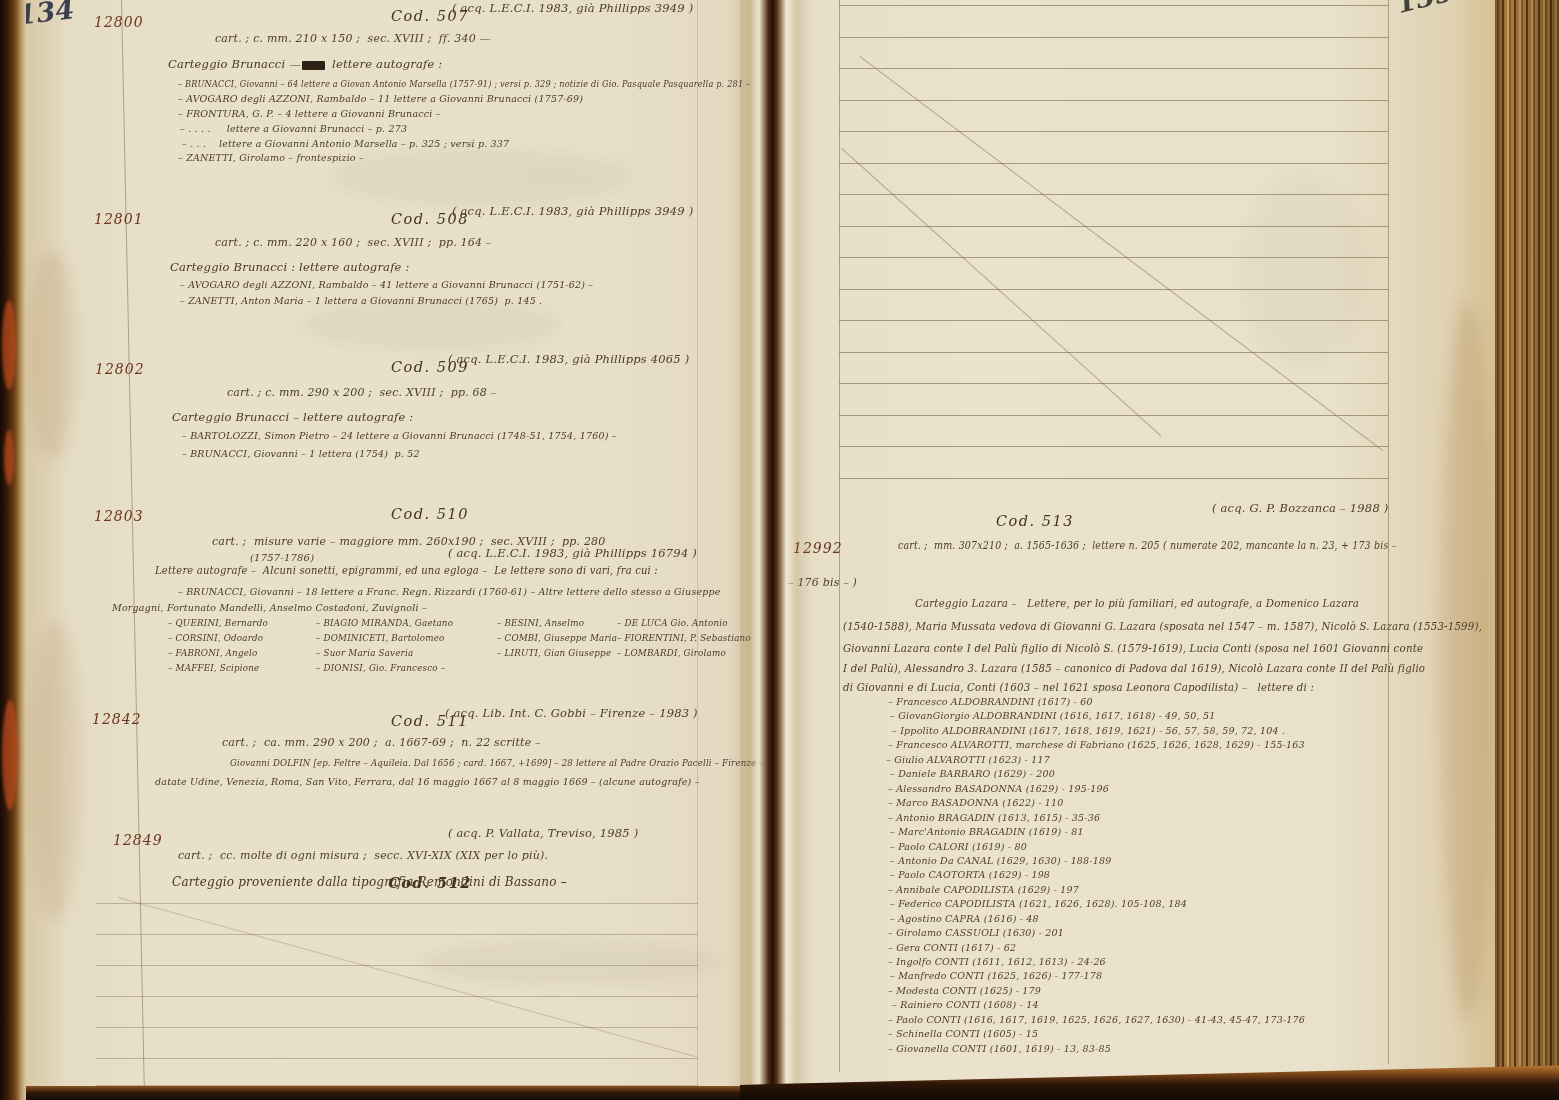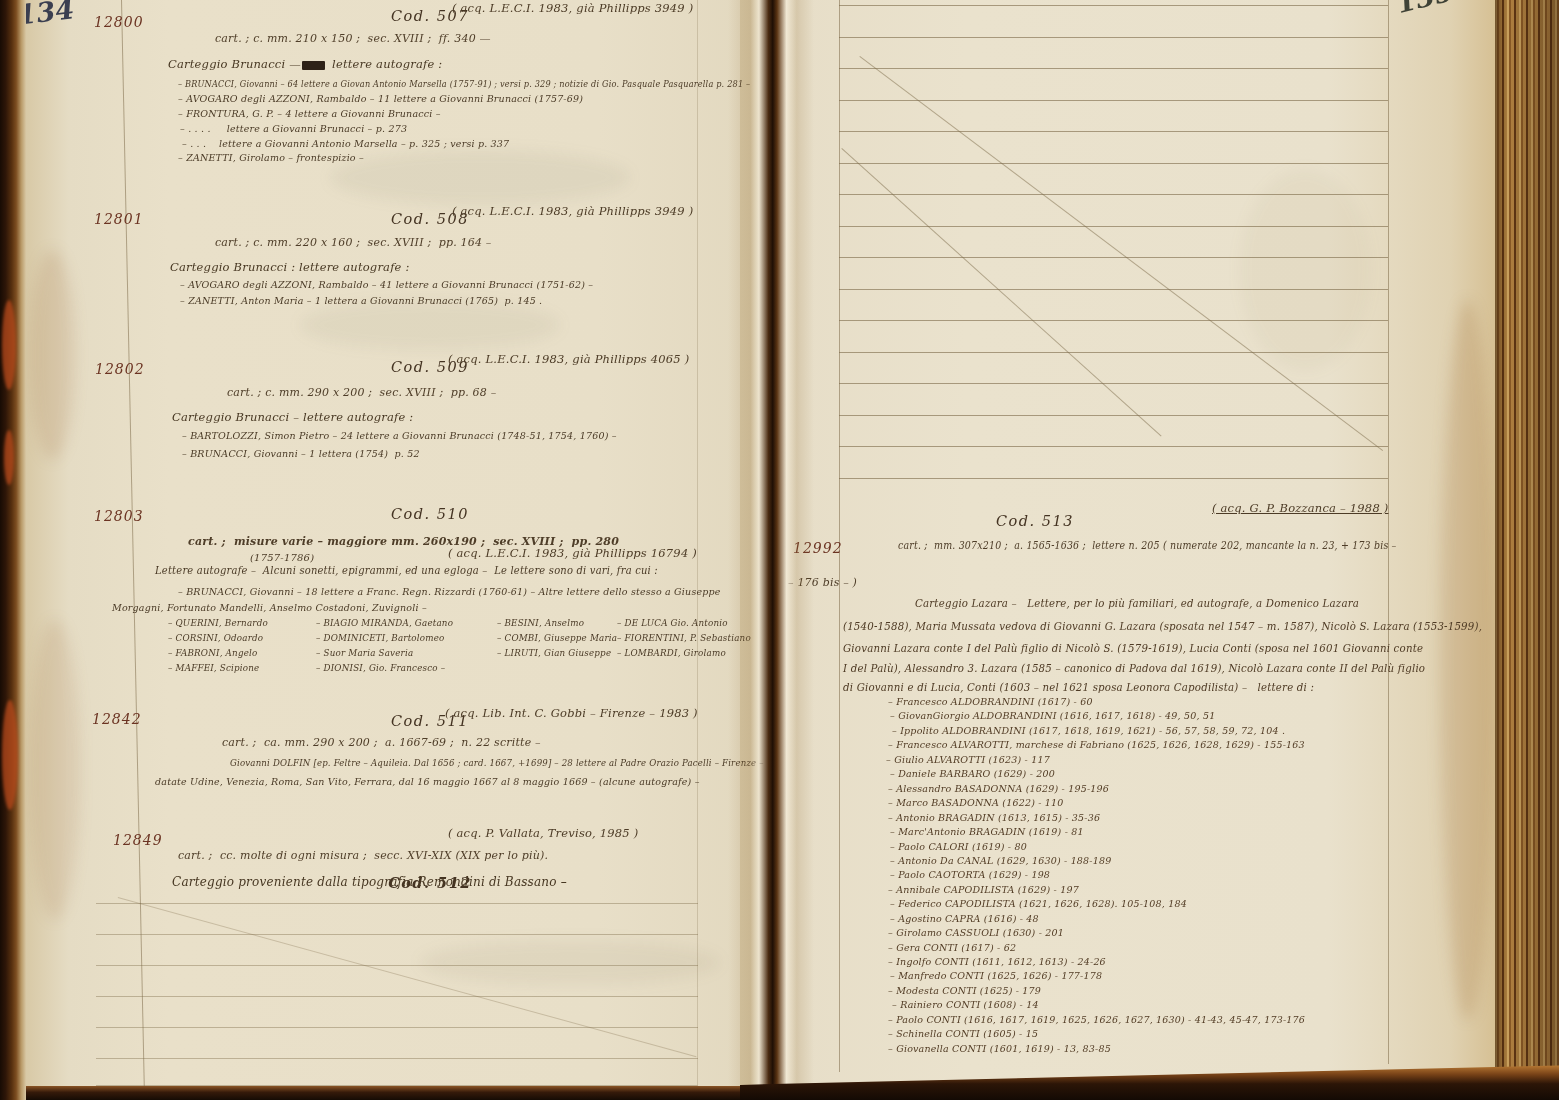--- a/index.html
+++ b/index.html
@@ -134,21 +134,21 @@
     <div class="t coll" style="left:212px;top:387px;margin-left:15px;">cart. ; c. mm. 290 x 200 ;  sec. XVIII ;  pp. 68 –</div>
     <div class="t head" style="left:172px;top:412px;">Carteggio Brunacci – lettere autografe :</div>
     <div class="t item" style="left:182px;top:431px;">– BARTOLOZZI, Simon Pietro – 24 lettere a Giovanni Brunacci (1748-51, 1754, 1760) –</div>
     <div class="t item" style="left:182px;top:449px;">– BRUNACCI, Giovanni – 1 lettera (1754)  p. 52</div>
   </div>
 
   <div class="entry">
     <div class="t num" style="left:94px;top:509px;font-style:italic;">12803</div>
     <div class="t cod" style="left:280px;top:507px;width:300px;">Cod. 510</div>
     <div class="t acq" style="left:448px;top:502px;margin-top:46px;">( acq. L.E.C.I. 1983, già Phillipps 16794 )</div>
-    <div class="t coll" style="left:188px;top:536px;font-weight:bold;">cart. ;  misure varie – maggiore mm. 260x190 ;  sec. XVIII ;  pp. 280</div>
+    <div class="t coll" style="left:212px;top:536px;">cart. ;  misure varie – maggiore mm. 260x190 ;  sec. XVIII ;  pp. 280</div>
     <div class="t sup" style="left:250px;top:553px;">(1757-1786)</div>
     <div class="t item" style="left:155px;top:565px;font-size:10.5px;">Lettere autografe –  Alcuni sonetti, epigrammi, ed una egloga –  Le lettere sono di vari, fra cui :</div>
     <div class="t item" style="left:178px;top:587px;">– BRUNACCI, Giovanni – 18 lettere a Franc. Regn. Rizzardi (1760-61) – Altre lettere dello stesso a Giuseppe</div>
     <div class="t item" style="left:112px;top:603px;">Morgagni, Fortunato Mandelli, Anselmo Costadoni, Zuvignoli –</div>
     <div class="t colitem" style="left:168px;top:618px;">– QUERINI, Bernardo</div>
     <div class="t colitem" style="left:168px;top:633px;">– CORSINI, Odoardo</div>
     <div class="t colitem" style="left:168px;top:648px;">– FABRONI, Angelo</div>
     <div class="t colitem" style="left:168px;top:663px;">– MAFFEI, Scipione</div>
     <div class="t colitem" style="left:316px;top:618px;">– BIAGIO MIRANDA, Gaetano</div>
     <div class="t colitem" style="left:316px;top:633px;">– DOMINICETI, Bartolomeo</div>
@@ -175,21 +175,21 @@
     <div class="t num" style="left:93px;top:833px;margin-left:20px;">12849</div>
     <div class="t cod" style="left:280px;top:876px;width:300px;font-weight:bold;">Cod. 512</div>
     <div class="t acq" style="left:448px;top:828px;">( acq. P. Vallata, Treviso, 1985 )</div>
     <div class="t coll" style="left:178px;top:850px;">cart. ;  cc. molte di ogni misura ;  secc. XVI-XIX (XIX per lo più).</div>
     <div class="t head" style="left:172px;top:876px;font-size:12px;">Carteggio proveniente dalla tipografia Remondini di Bassano –</div>
   </div>
 
   <div class="entry">
     <div class="t num" style="left:793px;top:541px;">12992</div>
     <div class="t cod" style="left:930px;top:514px;width:210px;">Cod. 513</div>
-    <div class="t acq" style="left:1212px;top:503px;text-decoration:underline;">( acq. G. P. Bozzanca – 1988 )</div>
+    <div class="t acq" style="left:1212px;top:503px;">( acq. G. P. Bozzanca – 1988 )</div>
     <div class="t coll cram" style="left:898px;top:540px;">cart. ;  mm. 307x210 ;  a. 1565-1636 ;  lettere n. 205 ( numerate 202, mancante la n. 23, + 173 bis –</div>
     <div class="t coll" style="left:788px;top:577px;">– 176 bis – )</div>
     <div class="t para" style="left:915px;top:598px;">Carteggio Lazara –   Lettere, per lo più familiari, ed autografe, a Domenico Lazara</div>
     <div class="t para cram" style="left:843px;top:621px;">(1540-1588), Maria Mussata vedova di Giovanni G. Lazara (sposata nel 1547 – m. 1587), Nicolò S. Lazara (1553-1599),</div>
     <div class="t para" style="left:843px;top:643px;">Giovanni Lazara conte I del Palù figlio di Nicolò S. (1579-1619), Lucia Conti (sposa nel 1601 Giovanni conte</div>
     <div class="t para" style="left:843px;top:663px;">I del Palù), Alessandro 3. Lazara (1585 – canonico di Padova dal 1619), Nicolò Lazara conte II del Palù figlio</div>
     <div class="t para" style="left:843px;top:682px;">di Giovanni e di Lucia, Conti (1603 – nel 1621 sposa Leonora Capodilista) –   lettere di :</div>
     <div class="t ritem" style="left:888px;top:697px;">– Francesco ALDOBRANDINI (1617) - 60</div>
     <div class="t ritem" style="left:890px;top:711px;">– GiovanGiorgio ALDOBRANDINI (1616, 1617, 1618) - 49, 50, 51</div>
     <div class="t ritem" style="left:892px;top:726px;">– Ippolito ALDOBRANDINI (1617, 1618, 1619, 1621) - 56, 57, 58, 59, 72, 104 .</div>

